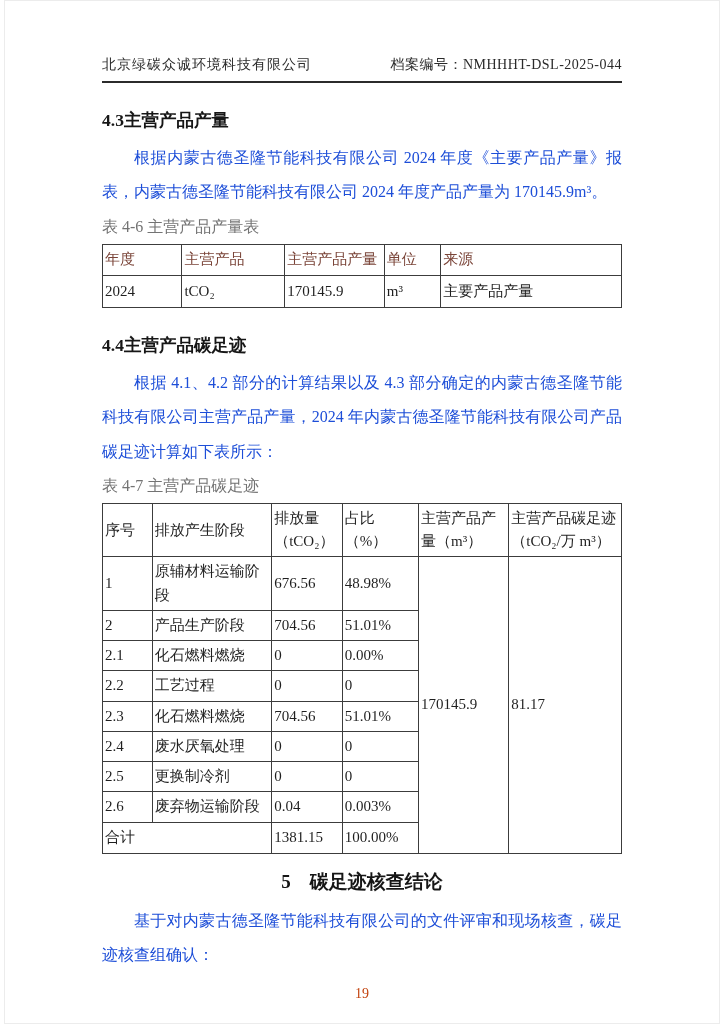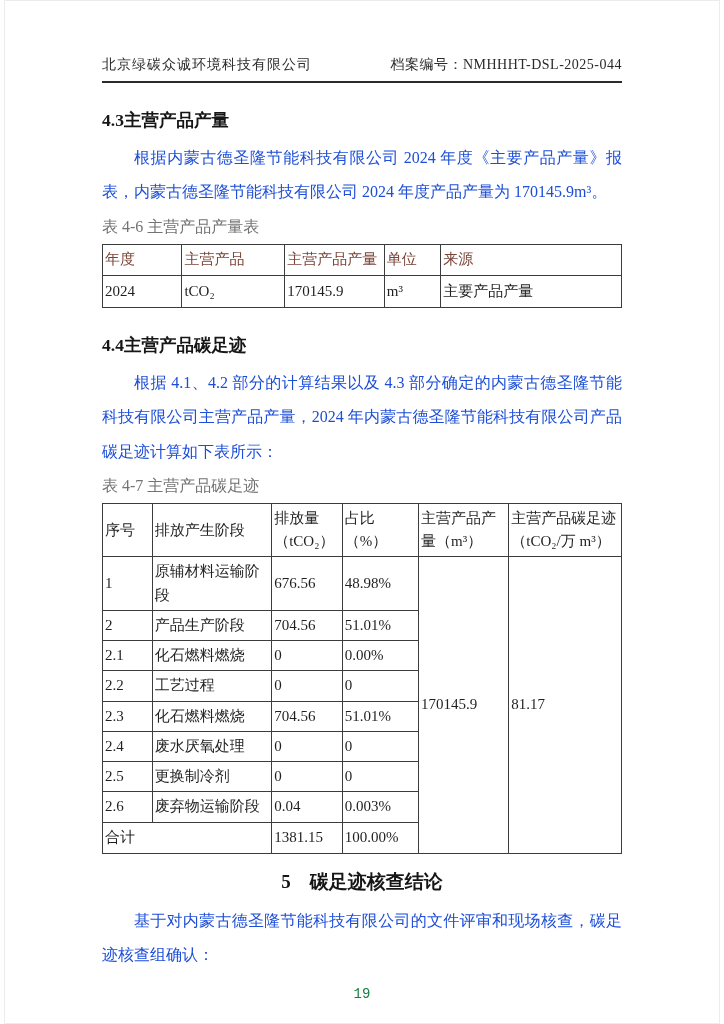--- a/index.html
+++ b/index.html
@@ -79,22 +79,21 @@
   .t46 th { height: 31px; color: var(--t46-header, #7a4438); }
   .t46 td { height: 32px; }
   .t47 th { height: 52px; }
   .t47 td { height: 27px; }
   .t47 .total-cell { height: 31px; }
   
   .page-num {
     margin-top: 14px;
     text-align: center;
     font-size: 14px;
-    color: #15803d;
-    font-family: Liberation Mono, monospace;
+    color: #c2410c;
   }
 </style>
 </head>
 <body>
 
 <div class="page">
 
   <div class="doc-header">
     <span class="company">北京绿碳众诚环境科技有限公司</span>
     <span class="file-no"><span>档案编号：</span><span>NMHHHT-DSL-2025-044</span></span>

